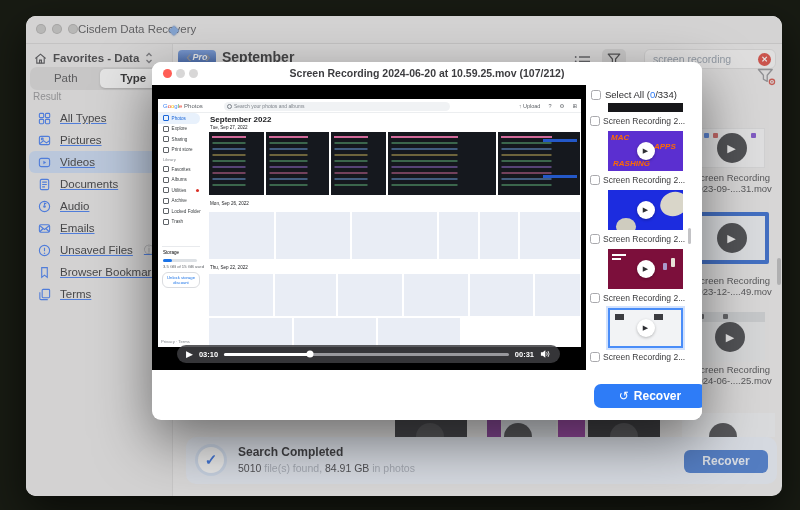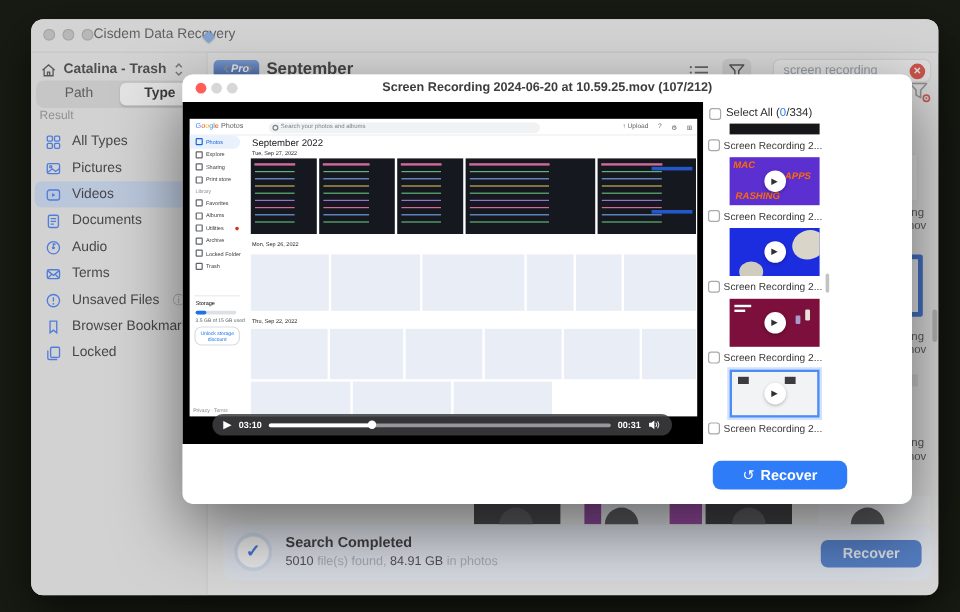--- a/index.html
+++ b/index.html
@@ -15,21 +15,21 @@
   #pro-diamond{position:absolute;left:143px;top:6px;font-size:13px;color:#7ea6e0;text-shadow:0 0 2px #35599b;}
   
   #sidebar{position:absolute;left:0;top:28px;width:147px;height:452px;background:#e6e5e5;border-right:1px solid #d8d7d6;}
   #source-row{position:absolute;left:8px;top:6px;height:16px;display:flex;align-items:center;gap:6px;}
   #source-row span.txt{font-size:11.5px;font-weight:600;color:#38383b;}
   #seg{position:absolute;left:4px;top:23px;width:139px;height:23px;background:#d6d5d5;border-radius:7px;display:flex;padding:2px;}
   .seg-item{flex:1;font-size:11.5px;color:#4a4a4d;text-align:center;line-height:19px;border-radius:5px;}
   .seg-item.sel{background:#fbfbfb;color:#1d1d1f;font-weight:600;box-shadow:0 .5px 2px rgba(0,0,0,.18);}
   #result-label{position:absolute;left:7px;top:47px;font-size:10px;color:#8e8e91;}
   #side-list{position:absolute;left:3px;top:63px;width:141px;}
-  .side-row{height:22px;display:flex;align-items:center;gap:9px;padding-left:9px;border-radius:6px;color:#3b76f0;}
+  .side-row{height:22px;display:flex;align-items:center;gap:9px;padding-left:9px;border-radius:6px;color:#3b76f0;text-decoration:underline;}
   .side-row.sel{background:#c5d7f1;}
   .side-row .lbl{font-size:11.5px;color:#2e2e31;}
   .side-row svg{flex:0 0 auto;}
   .info-i{font-size:10px;color:#98989c;margin-left:2px;}
   
   .chev{position:absolute;top:31px;font-size:17px;color:#8b8b8f;line-height:20px;}
   #page-title{position:absolute;left:196px;top:33px;font-size:14px;font-weight:bold;color:#2b2b2d;}
   #list-icon{position:absolute;left:548px;top:38px;color:#55555a;}
   #filter-btn{position:absolute;left:576px;top:33px;width:24px;height:21px;background:#d8d7d7;border-radius:5px;display:flex;align-items:center;justify-content:center;color:#3c3c3e;}
   #search-field{position:absolute;left:618px;top:33px;width:132px;height:20px;background:#f6f5f5;border:1px solid #dcdbdb;border-radius:6px;display:flex;align-items:center;padding:0 4px 0 8px;}
@@ -56,21 +56,21 @@
   
   #status-bar{position:absolute;left:160px;top:421px;width:591px;height:47px;background:#e9eef8;border-radius:10px;}
   #status-check{position:absolute;left:12px;top:10px;width:26px;height:26px;border-radius:50%;background:#fff;box-shadow:0 0 0 3px #d4e1f5;color:#2b6be4;font-size:15px;font-weight:bold;text-align:center;line-height:26px;}
   #status-title{position:absolute;left:52px;top:8px;font-size:12px;font-weight:bold;color:#26262a;}
   #status-line{position:absolute;left:52px;top:25px;font-size:10.5px;color:#3a3a3e;}
   #status-line .mut{color:#a7adb8;}
   #status-line .strong{font-weight:normal;}
   #recover-bg{position:absolute;left:498px;top:13px;width:84px;height:23px;background:#4076cf;border-radius:6px;color:#eef3fb;font-size:12px;font-weight:600;text-align:center;line-height:23px;}
   #dim{position:absolute;inset:0;background:rgba(150,150,152,.24);border-radius:10px;z-index:5;pointer-events:none;}
   
-  #modal{position:absolute;left:152px;top:62px;width:608px;height:358px;background:#fff;border-radius:9px;box-shadow:0 20px 55px rgba(0,0,0,.5);z-index:10;overflow:hidden;}
+  #modal{position:absolute;left:152px;top:62px;width:550px;height:358px;background:#fff;border-radius:9px;box-shadow:0 20px 55px rgba(0,0,0,.5);z-index:10;overflow:hidden;}
   #m-titlebar{position:absolute;left:0;top:0;width:100%;height:23px;background:#fff;}
   .mlight{position:absolute;top:7px;width:9px;height:9px;border-radius:50%;}
   #m-title{position:absolute;left:0;top:5px;width:100%;text-align:center;font-size:10.5px;font-weight:600;color:#3d3d40;}
   #video{position:absolute;left:0;top:23px;width:434px;height:285px;background:#000;}
   
   #gp{position:absolute;left:6px;top:14px;width:423px;height:248px;background:#fff;overflow:hidden;}
   #gp-top{position:absolute;left:0;top:0;width:100%;height:14px;border-bottom:.5px solid #eceef0;display:flex;align-items:center;}
   #gp-logo{margin-left:5px;font-size:6px;font-weight:500;color:#5f6368;white-space:nowrap;}
   #gp-search{position:absolute;left:66px;top:2.5px;width:226px;height:9px;background:#f0f2f4;border-radius:5px;font-size:5px;color:#7d838a;line-height:9px;padding-left:10px;}
   #gp-search::before{content:"";position:absolute;left:3px;top:2.5px;width:3.2px;height:3.2px;border:.7px solid #7d838a;border-radius:50%;}
@@ -82,21 +82,21 @@
   .gp-si.sel{background:#e8f1fc;border-radius:0 6px 6px 0;color:#1a66d9;width:42px;}
   .gp-si.sel::before{border-color:#1a66d9;}
   .gp-sec{height:9px;line-height:9px;padding-left:5px;color:#80868b;font-size:4.2px;}
   .red-dot{position:absolute;right:6px;width:3.5px;height:3.5px;border-radius:50%;background:#d93025;}
   #gp-divider{position:absolute;left:4px;top:147px;width:38px;height:1px;background:#e8eaed;}
   #gp-storage-label{position:absolute;left:5px;top:151px;font-size:4.6px;}
   #gp-progress{position:absolute;left:5px;top:160px;width:34px;height:2.5px;background:#dde1e5;border-radius:2px;}
   #gp-progress .fill{width:26%;height:100%;background:#1a73e8;border-radius:2px;}
   #gp-used{position:absolute;left:5px;top:165px;font-size:4.2px;color:#5f6368;}
   #gp-buy{position:absolute;left:4px;top:173px;width:38px;border:.7px solid #dadce0;border-radius:6px;font-size:4.2px;color:#1a73e8;text-align:center;padding:1.5px 1px;line-height:1.3;}
-  #gp-heading{position:absolute;left:52px;top:16px;font-size:8px;font-weight:400;color:#202124;}
+  #gp-heading{position:absolute;left:52px;top:16px;font-size:8px;font-weight:700;color:#202124;}
   .gp-date{position:absolute;left:52px;font-size:4.6px;color:#202124;}
   .gp-row{position:absolute;left:51px;right:1px;display:flex;gap:2px;}
   .gp-cell{height:100%;}
   .ph{background:#e9edf5;}
   .code-thumb{background:#15181e;position:relative;overflow:hidden;}
   .code-thumb::before{content:"";position:absolute;left:3px;top:4px;width:62%;height:1.5px;background:#d16a9a;
     box-shadow:0 6px 0 -.5px #62b47a,0 12px 0 -.5px #6f9fe0,0 18px 0 -.5px #c7b05a,0 24px 0 -.5px #62b47a,0 30px 0 -.5px #9a6fd0,0 36px 0 -.5px #d16a9a,0 42px 0 -.5px #6f9fe0,0 48px 0 -.5px #62b47a;}
   .code-thumb.hl::after{content:"";position:absolute;right:3px;top:7px;width:42%;height:3px;background:#2458c8;box-shadow:0 36px 0 #2458c8;}
   #gp-footer{position:absolute;left:3px;top:240px;font-size:4.2px;color:#80868b;}
   
@@ -144,21 +144,21 @@
       <div id="pro-badge">Pro</div>
     </div>
 
     <div id="sidebar">
       <div id="source-row">
         <svg width="13" height="13" viewBox="0 0 14 13" fill="none" stroke="#46464a" stroke-width="1.2">
             <path d="M1.5 6.5 L7 1.8 L12.5 6.5"></path>
             <path d="M3 5.6 V11.5 H11 V5.6"></path>
             <path d="M6 11.5 V8.2 H8 V11.5"></path>
           </svg>
-        <span class="txt">Catalina - Trash</span>
+        <span class="txt">Favorites - Data</span>
         <svg width="8" height="12" viewBox="0 0 8 12" fill="none" stroke="#6f6f73" stroke-width="1.3">
             <path d="M1.5 4 L4 1.5 L6.5 4"></path>
             <path d="M1.5 8 L4 10.5 L6.5 8"></path>
           </svg>
       </div>
       <div id="seg">
         <div class="seg-item">Path</div>
         <div class="seg-item sel">Type</div>
       </div>
       <div id="result-label">Result</div>
@@ -201,21 +201,21 @@
               <path d="M7 5.6 V3.4 L9 4"></path>
             </svg>
           <span class="lbl">Audio</span>
         </div>
         <div class="side-row">
           <svg width="13" height="13" viewBox="0 0 14 14" fill="none" stroke="currentColor" stroke-width="1.2">
               <rect x="1.5" y="3" width="11" height="8" rx="1.5"></rect>
               <path d="M2 4 L7 8 L12 4"></path>
               <path d="M2 10.5 L5.5 7 M12 10.5 L8.5 7"></path>
             </svg>
-          <span class="lbl">Terms</span>
+          <span class="lbl">Emails</span>
         </div>
         <div class="side-row">
           <svg width="13" height="13" viewBox="0 0 14 14" fill="none" stroke="currentColor" stroke-width="1.2">
               <circle cx="7" cy="7" r="5.5"></circle>
               <path d="M7 4 V7.8"></path>
               <circle cx="7" cy="9.9" r=".8" fill="currentColor" stroke="none"></circle>
             </svg>
           <span class="lbl">Unsaved Files</span>
           <span class="info-i">ⓘ</span>
         </div>
@@ -223,21 +223,21 @@
           <svg width="13" height="13" viewBox="0 0 14 14" fill="none" stroke="currentColor" stroke-width="1.2">
               <path d="M4 1.8 H10 V12.2 L7 9.8 L4 12.2 Z"></path>
             </svg>
           <span class="lbl">Browser Bookmarks</span>
         </div>
         <div class="side-row">
           <svg width="13" height="13" viewBox="0 0 14 14" fill="none" stroke="currentColor" stroke-width="1.2">
               <rect x="4.5" y="1.5" width="8" height="9" rx="1"></rect>
               <path d="M10.5 12.5 H3.2 A1.2 1.2 0 0 1 2 11.3 V4.5"></path>
             </svg>
-          <span class="lbl">Locked</span>
+          <span class="lbl">Terms</span>
         </div>
       </div>
     </div>
 
     <span class="chev" style="left:160px">‹</span>
     <span class="chev" style="left:179px">›</span>
     <span id="page-title">September</span>
     <span id="list-icon">
       <svg width="17" height="13" viewBox="0 0 17 13" fill="none" stroke="currentColor" stroke-width="1.4">
           <circle cx="1.7" cy="2" r=".9" fill="currentColor" stroke="none"></circle>

